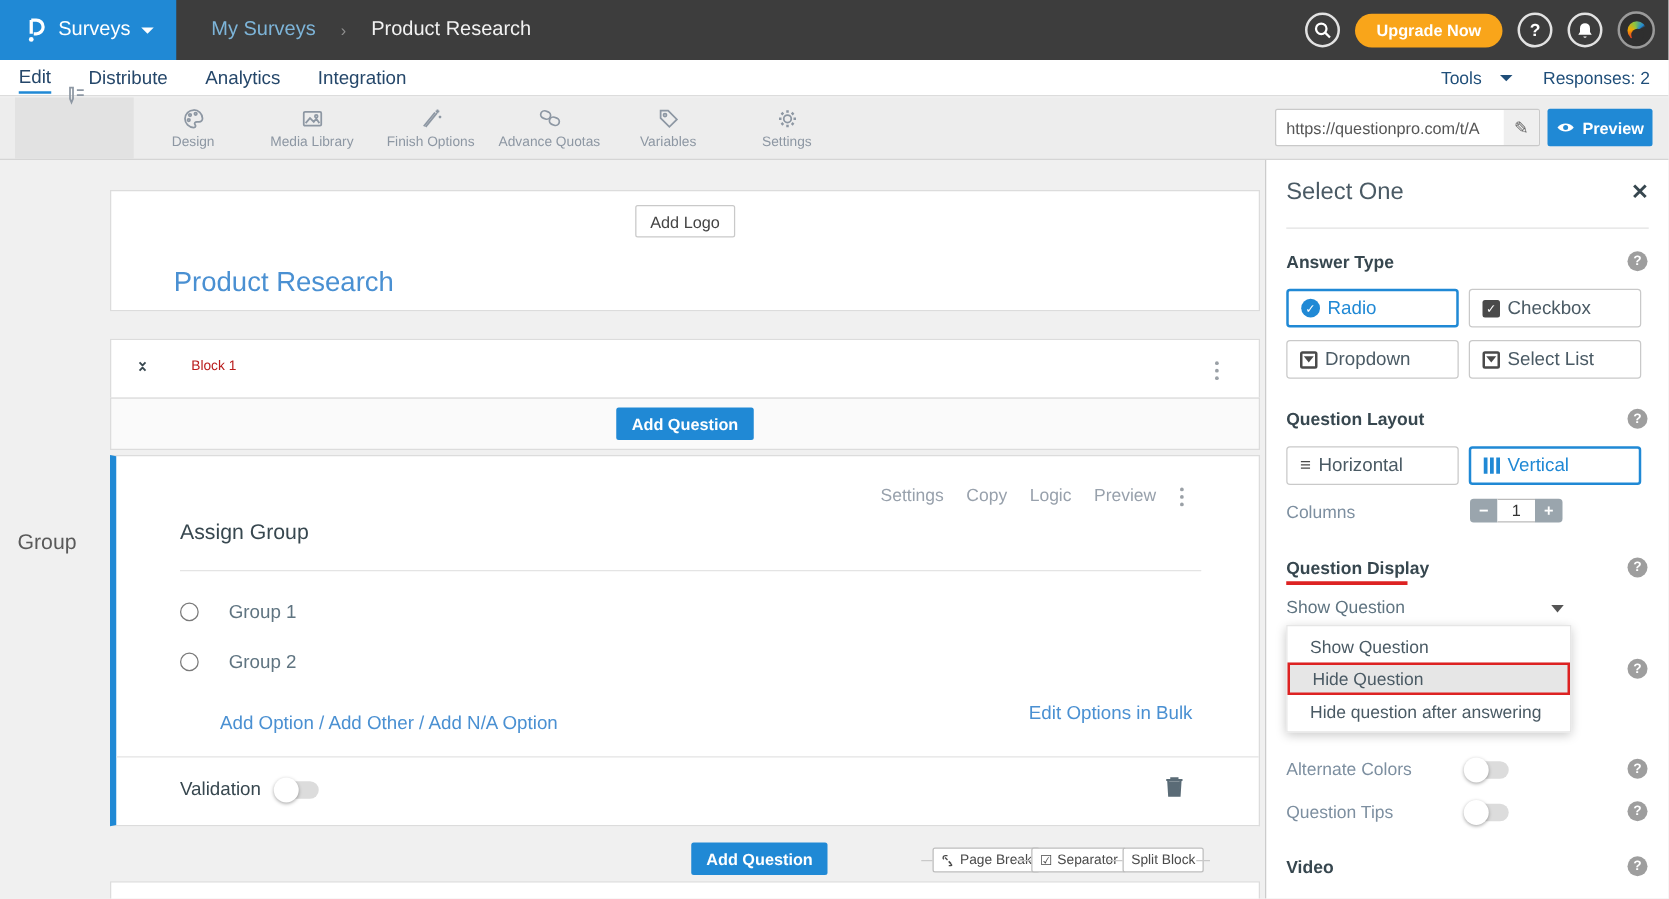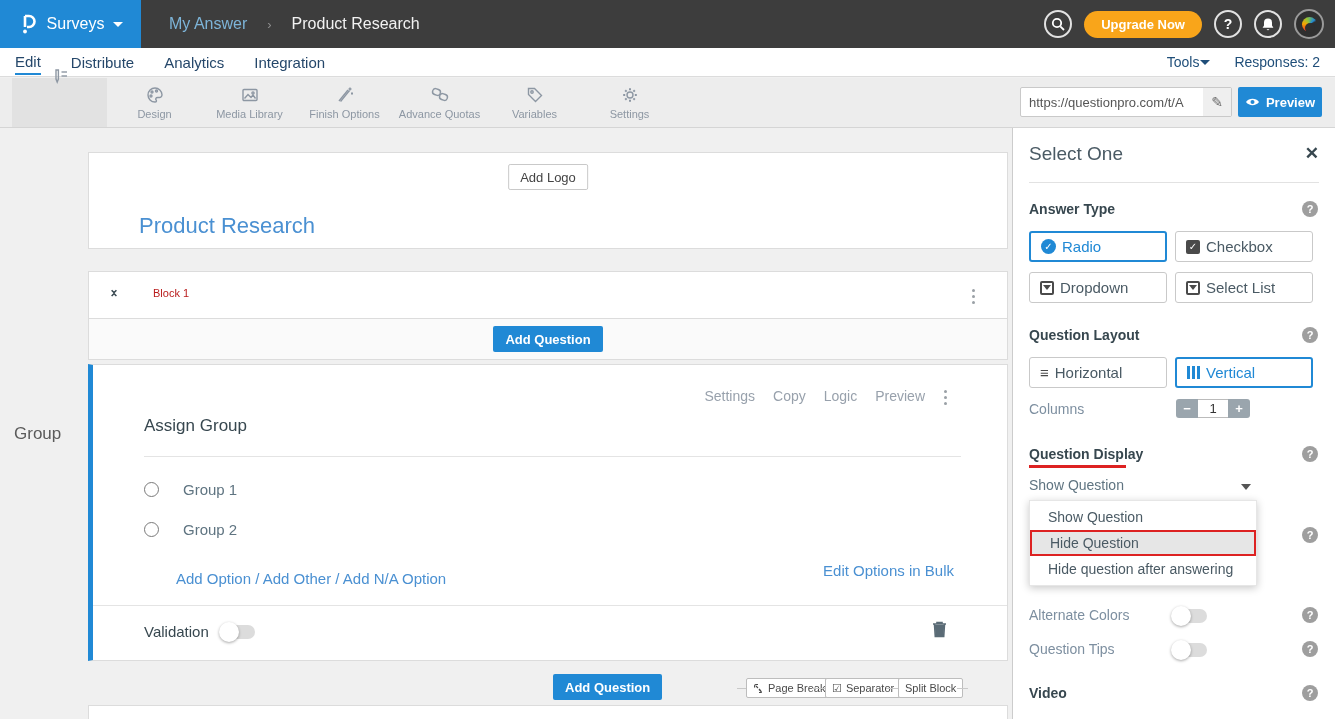--- a/index.html
+++ b/index.html
@@ -21,21 +21,21 @@
   .avatar{width:30px;height:30px;border:2px solid #9a9a9a;border-radius:50%;background:#2f2f2f;position:relative;overflow:hidden;cursor:pointer;}
   .avatar-arc{position:absolute;left:6px;top:6px;width:15px;height:15px;border-radius:50%;background:conic-gradient(from 210deg,#e5332a,#f7a600,#8bc53f,#2089d5 55%,#2f2f2f 60%);}
   .avatar-arc::after{content:"";position:absolute;left:3px;top:6px;width:10px;height:10px;border-radius:50%;background:#2f2f2f;}
 
   
   .navbar{position:absolute;top:48px;left:0;right:0;height:29px;background:#fff;border-bottom:1px solid #dcdcdc;}
   .nav-tabs{position:absolute;left:15px;top:0;height:28px;display:flex;gap:30px;align-items:center;font-size:15px;}
   .nav-tab{color:#25476a;cursor:pointer;height:26px;display:flex;align-items:center;}
   .nav-tab.active{border-bottom:2px solid #2089d5;}
   .nav-right{position:absolute;right:15px;top:0;height:28px;display:flex;gap:24px;align-items:center;color:#1f4e79;font-size:14px;}
-  .tools{display:flex;align-items:center;gap:1px;cursor:pointer;}
+  .tools{display:flex;align-items:center;gap:15px;cursor:pointer;}
   .tools .caret-down{border-top-color:#1f4e79;}
 
   
   .toolbar{position:absolute;top:78px;left:0;right:0;height:50px;background:#ededed;border-bottom:1px solid #d5d5d5;}
   .tool-items{position:absolute;left:12px;top:0;height:49px;display:flex;}
   .tool-item{width:95px;display:flex;flex-direction:column;align-items:center;justify-content:center;gap:3px;cursor:pointer;}
   .tool-item.active{background:#e2e2e2;gap:40px;}
   .tool-label{font-size:11px;color:#8d97a3;white-space:nowrap;}
   .tool-icon{height:20px;display:flex;align-items:center;justify-content:center;}
   .tool-icon svg{stroke:#8d97a3;fill:none;stroke-width:1.4;}
@@ -126,21 +126,21 @@
         <svg width="20" height="22" viewBox="0 0 20 22">
           <path d="M7 3 h4 a5.5 5.5 0 0 1 0 11 h-2" stroke="#fff" stroke-width="2.6" fill="none"></path>
           <path d="M7 3 v11" stroke="#fff" stroke-width="2.6"></path>
           <circle cx="7" cy="18.5" r="1.9" fill="#fff"></circle>
         </svg>
       </span>
       <span class="logo-text">Surveys</span>
       <span class="caret-down"></span>
     </div>
     <div class="breadcrumb">
-      <span class="crumb-parent">My Answer</span>
+      <span class="crumb-parent">My Surveys</span>
       <span class="crumb-sep">›</span>
       <span class="crumb-current">Product Research</span>
     </div>
     <div class="topbar-right">
       <div class="circle-btn">
         <span style="display:flex;">
           <svg width="15" height="15" viewBox="0 0 15 15">
               <circle cx="6" cy="6" r="4.2" stroke="#fff" stroke-width="1.8" fill="none"></circle>
               <line x1="9.3" y1="9.3" x2="13" y2="13" stroke="#fff" stroke-width="1.8"></line>
             </svg>

